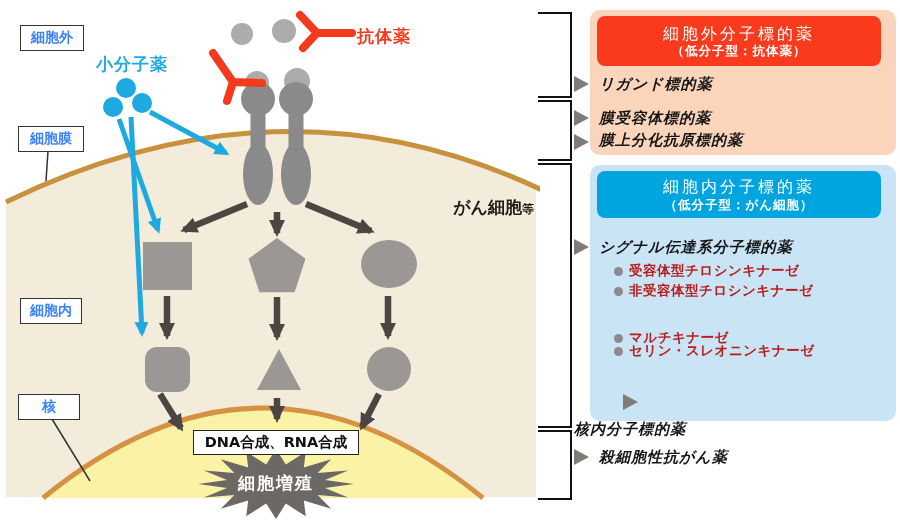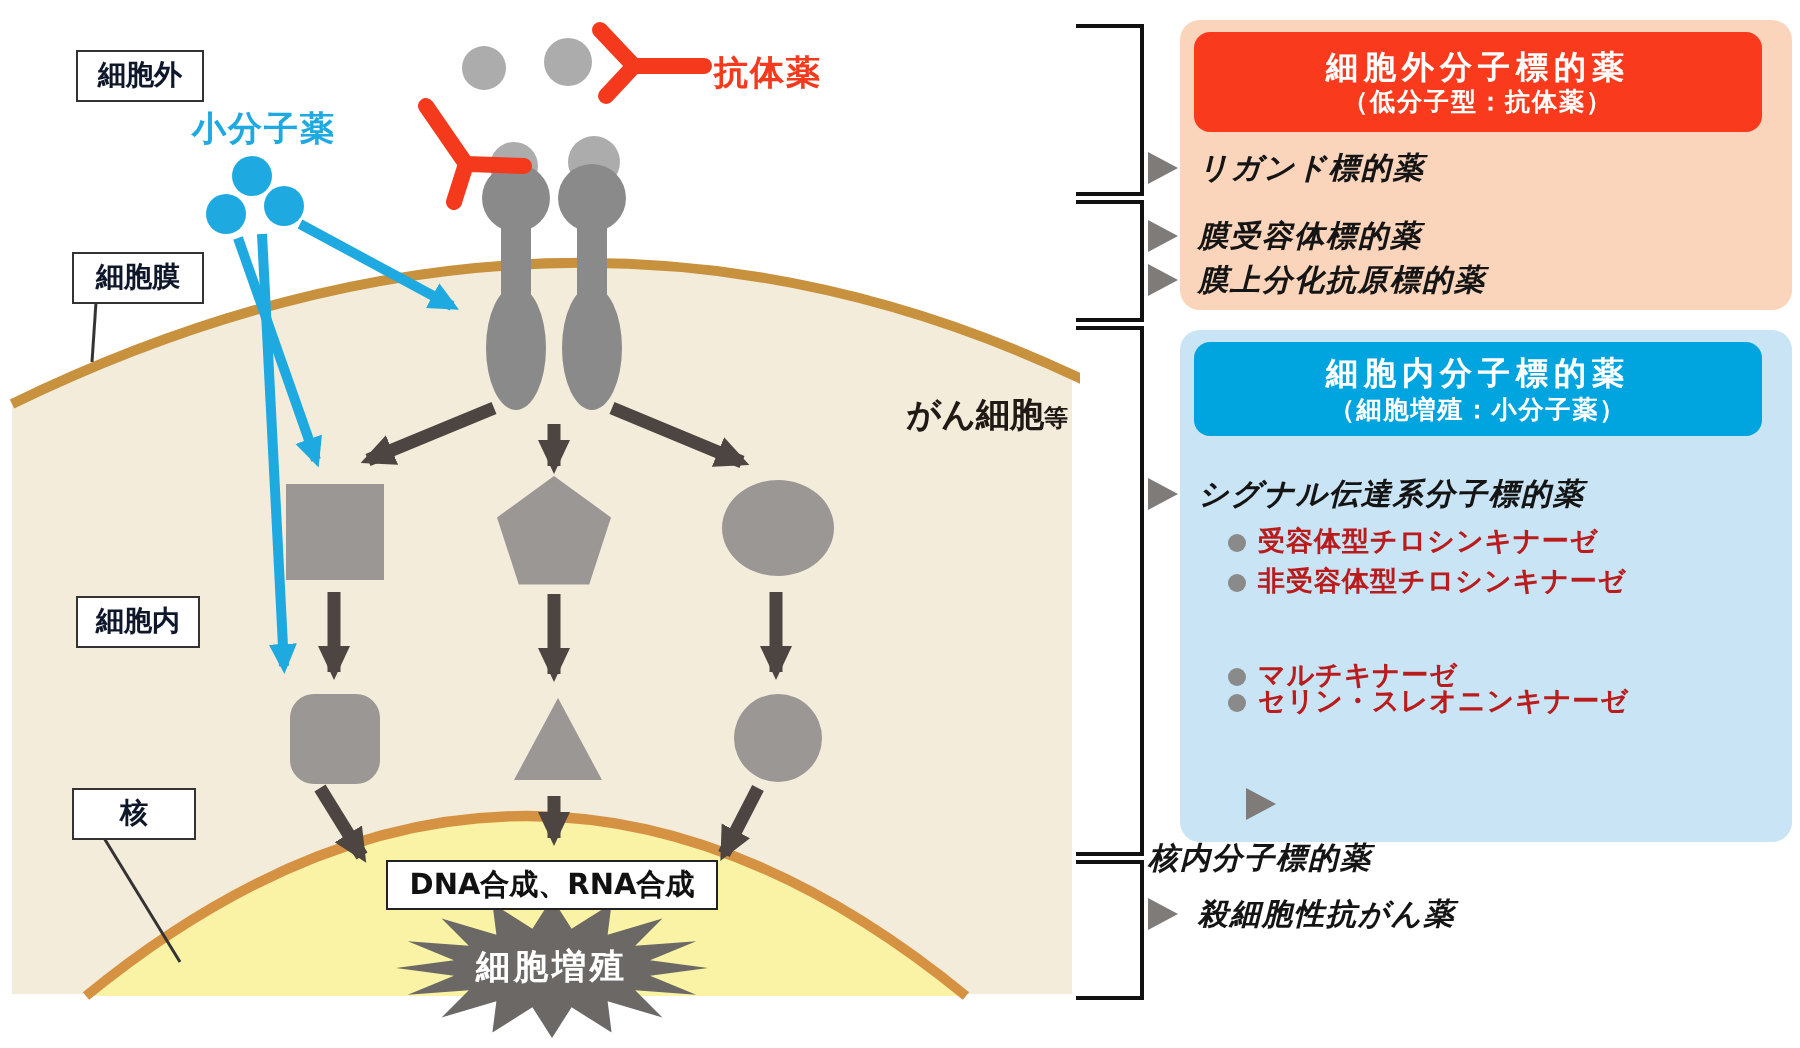--- a/index.html
+++ b/index.html
@@ -3,21 +3,21 @@
 <meta charset="utf-8">
 <style>
   html,body{margin:0;padding:0;background:#fff;}
   #stage{position:relative;width:900px;height:524px;overflow:hidden;background:#fff;
          font-family:"DejaVu Sans","Liberation Sans",sans-serif;color:var(--text-dark);}
   #cell-svg{position:absolute;left:0;top:0;}
 
   
   .label-box{position:absolute;background:#fff;border:1.5px solid #333;
              display:flex;align-items:center;justify-content:center;
-             font-size:14px;font-weight:bold;color:#0f172a;margin-left:18px;}
+             font-size:14px;font-weight:bold;color:#3b82f6;}
   #box-extracellular{left:20px;top:25px;width:62px;height:24px;}
   #box-membrane{left:18px;top:126px;width:64px;height:24px;}
   #box-intracellular{left:20px;top:298px;width:60px;height:24px;}
   #box-nucleus{left:18px;top:394px;width:60px;height:24px;}
 
   .annot{position:absolute;font-weight:bold;white-space:nowrap;}
   #annot-small-molecule{left:96px;top:53px;font-size:17px;letter-spacing:1px;color:var(--cyan);}
   #annot-antibody{left:357px;top:25px;font-size:17px;letter-spacing:1px;color:var(--red);}
   #annot-cancer{left:420px;top:196px;width:114px;text-align:right;font-size:17px;color:#1f1a16;}
   #annot-cancer .suffix{font-size:12px;}
@@ -35,32 +35,32 @@
   #bracket-3{top:163px;height:261px;}
   #bracket-4{top:430px;height:66px;}
 
   .panel{position:absolute;left:52px;width:306px;border-radius:10px;}
   #panel-extracellular{top:10px;height:145px;background:var(--panel-peach);}
   #panel-intracellular{top:165px;height:256px;background:var(--panel-blue);}
   .panel-header{position:absolute;left:59px;width:284px;border-radius:8px;color:#fff;
                 display:flex;flex-direction:column;align-items:center;justify-content:center;}
   #header-extracellular{top:16px;height:50px;background:var(--header-red);}
   #header-intracellular{top:171px;height:47px;background:var(--header-blue);}
-  .panel-header .t{font-size:16px;font-weight:bold;letter-spacing:3px;line-height:1.2;}
+  .panel-header .t{font-size:16px;font-weight:normal;letter-spacing:3px;line-height:1.2;}
   .panel-header .s{font-size:12.5px;font-weight:bold;letter-spacing:1px;line-height:1.2;}
 
   .main-item{position:absolute;left:36px;height:20px;display:flex;align-items:center;gap:10px;}
   .main-item .tri{width:0;height:0;border-left:15px solid var(--bullet-gray);
                   border-top:8px solid transparent;border-bottom:8px solid transparent;}
   .main-item .lbl{font-size:15px;font-weight:bold;letter-spacing:1px;color:#151515;white-space:nowrap;font-style:italic;}
   .sub-item{position:absolute;left:76px;height:18px;display:flex;align-items:center;gap:6px;}
   .sub-item .dot{width:9px;height:9px;border-radius:50%;background:var(--dot-gray);}
   .sub-item .lbl{font-size:13.5px;font-weight:bold;letter-spacing:0.5px;color:#b91c1c;white-space:nowrap;}
 
-  #item-ligand{top:74px;} #item-mem-receptor{top:108px;} #item-mem-antigen{top:130px;}
+  #item-ligand{top:74px;} #item-mem-receptor{top:108px;} #item-mem-antigen{top:130px;align-items:flex-end;}
   #item-signal{top:237px;} #item-proteasome{top:350px;} #item-nuclear{top:394px;flex-direction:column;}
   #item-cytotoxic{top:447px;}
   #sub-k0{top:262px;} #sub-k1{top:282px;} #sub-k2{top:302px;margin-top:27px;} #sub-k3{top:322px;margin-top:20px;}
 </style>
 </head>
 <body>
 
 <div id="stage">
 
   <svg id="cell-svg" width="540" height="524" viewBox="0 0 540 524">
@@ -156,21 +156,21 @@
 
     <div class="panel" id="panel-extracellular"></div>
     <div class="panel" id="panel-intracellular"></div>
 
     <div class="panel-header" id="header-extracellular">
       <div class="t">細胞外分子標的薬</div>
       <div class="s">（低分子型：抗体薬）</div>
     </div>
     <div class="panel-header" id="header-intracellular">
       <div class="t">細胞内分子標的薬</div>
-      <div class="s">（細胞増殖：小分子薬）</div>
+      <div class="s">（低分子型：がん細胞）</div>
     </div>
 
     <div class="main-item" id="item-ligand">
       <span class="tri"></span>
       <span class="lbl">リガンド標的薬</span>
     </div>
     <div class="main-item" id="item-mem-receptor">
       <span class="tri"></span>
       <span class="lbl">膜受容体標的薬</span>
     </div>

